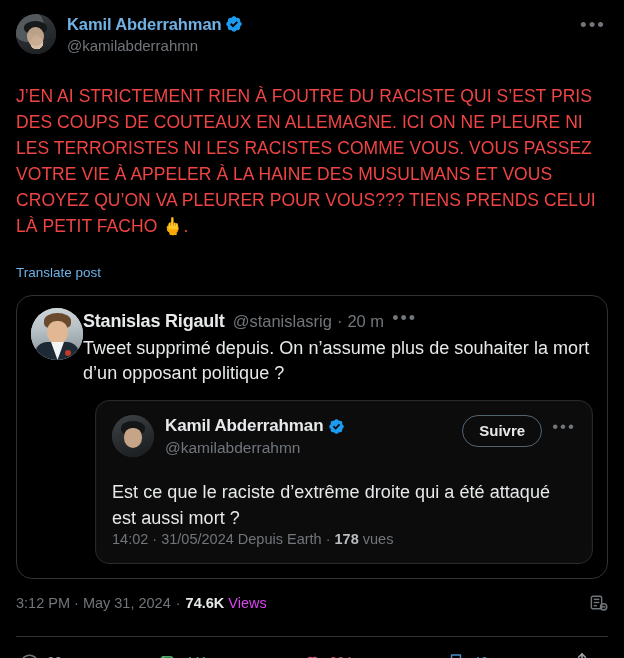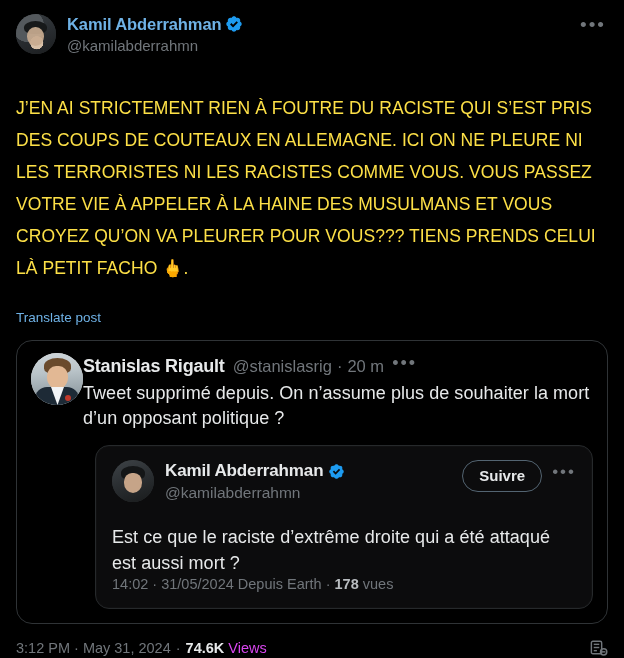--- a/index.html
+++ b/index.html
@@ -102,24 +102,24 @@
     font-size: 19px;
     line-height: 14px;
     padding: 4px 2px 10px 10px;
     letter-spacing: 2px;
     cursor: pointer;
     flex: 0 0 auto;
   }
 
   
   .body-text {
-    margin-top: 36px;
+    margin-top: 27px;
     font-size: 17.5px;
-    line-height: 32px;
-    color: #fde047;
+    line-height: 26px;
+    color: #ef4444;
     white-space: pre-wrap;
     word-wrap: break-word;
     letter-spacing: 0.05px;
   }
   .emoji-finger {
     font-size: 17px;
   }
   .translate {
     margin-top: 25px;
     font-size: 13.5px;
@@ -327,21 +327,21 @@
   .i-meta b {
     color: #b9bdc0;
     font-weight: bold;
   }
 
   
   .foot-meta {
     display: flex;
     align-items: center;
     margin-top: 14px;
-    padding-bottom: 10px;
+    padding-bottom: 24px;
     border-bottom: 1px solid #2f3336;
   }
   .foot-time {
     font-size: 14.5px;
     color: #71767b;
   }
   .foot-dot { color: #71767b; font-size: 14.5px; margin: 0 5px; }
   .foot-views {
     font-size: 14.5px;
     color: #e7e9ea;

